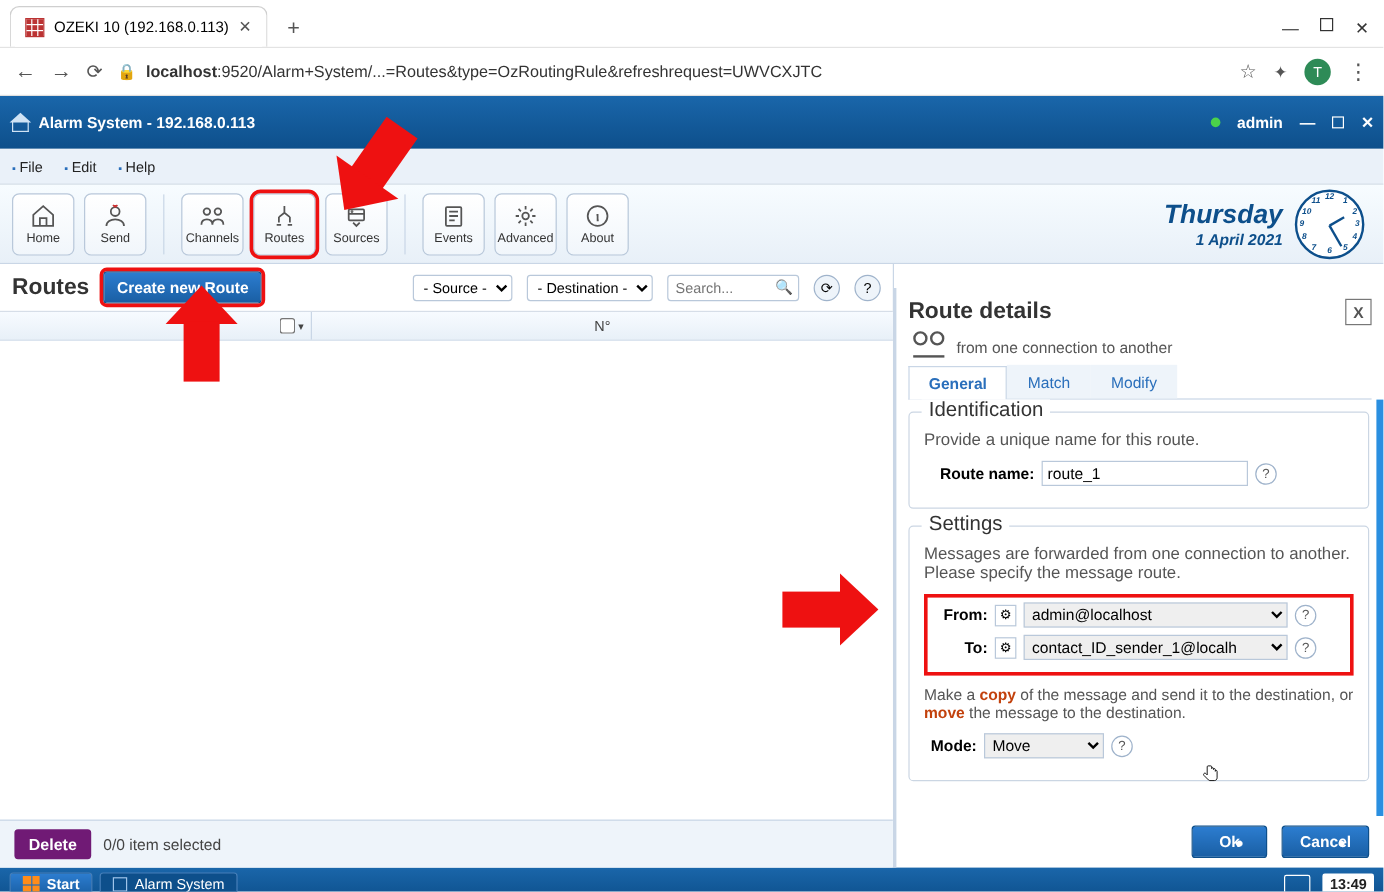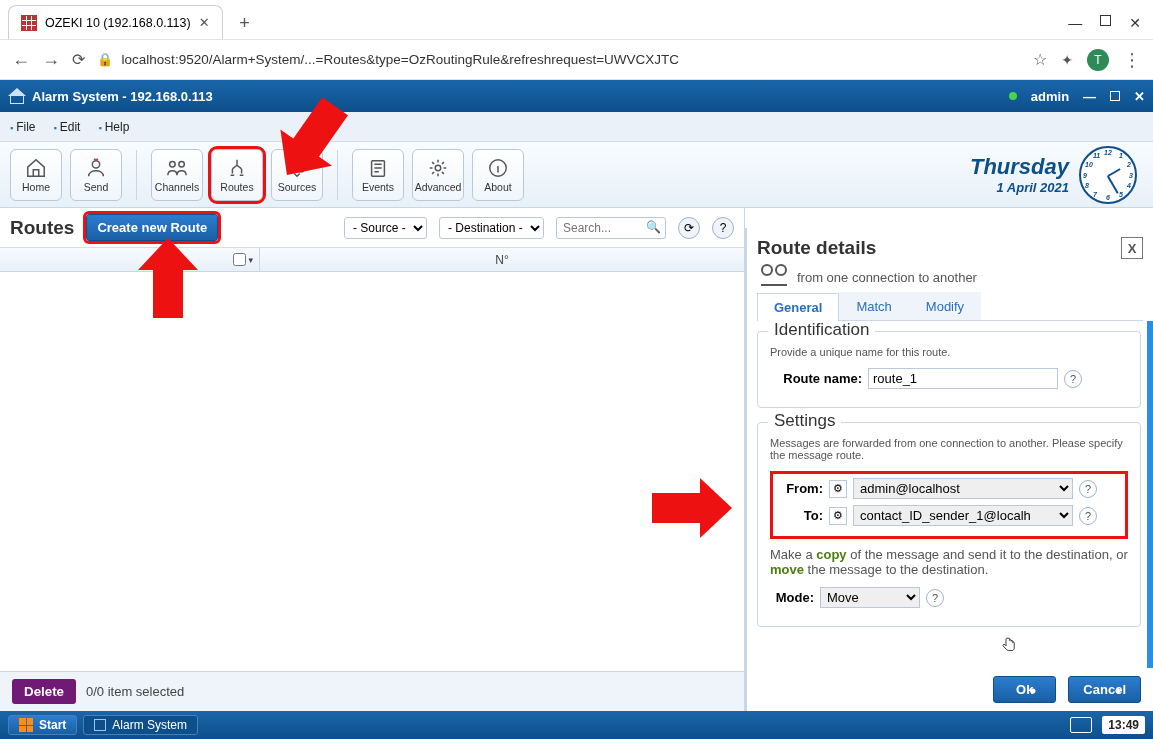--- a/index.html
+++ b/index.html
@@ -13,29 +13,29 @@
 .tab .close-x{color:#555;font-size:13px;}
 .newtab { width:28px;height:28px;display:flex;align-items:center;justify-content:center;font-size:18px;color:#555;margin:0 8px 2px 8px; }
 .win-controls{margin-left:auto;display:flex;gap:18px;padding:0 12px 8px 0;font-size:14px;color:#333;}
 .win-controls .sq{width:11px;height:11px;border:1.5px solid #333;display:inline-block;}
 
 .browser-toolbar{height:40px;display:flex;align-items:center;gap:12px;padding:0 12px;border-bottom:1px solid #e0e0e0;}
 .nav-arrow{font-size:18px;color:#555;}
 .reload{font-size:16px;color:#555;}
 .omnibox{flex:1;display:flex;align-items:center;gap:8px;font-size:13.5px;color:#333;}
 .lock{font-size:13px;color:#555;}
-.omnibox b{font-weight:400;}
+.omnibox b{font-weight:700;}
 .right-icons{display:flex;align-items:center;gap:14px;color:#555;}
 .star{font-size:16px;}
 .puzzle{font-size:14px;}
 .avatar-circle{width:22px;height:22px;border-radius:50%;background:#2e8b57;color:#fff;font-size:12px;display:flex;align-items:center;justify-content:center;}
 .kebab{font-size:18px;}
 
 
-.app-titlebar{height:32px;background:linear-gradient(#1a66aa,#0d4f8b);color:#fff;display:flex;align-items:center;padding:0 8px;font-size:13px;font-weight:bold;}
+.app-titlebar{height:44px;background:linear-gradient(#1a66aa,#0d4f8b);color:#fff;display:flex;align-items:center;padding:0 8px;font-size:13px;font-weight:bold;}
 .app-titlebar .home-icon{width:18px;height:16px;margin-right:6px;position:relative;}
 .app-titlebar .home-icon::before{content:"";position:absolute;left:2px;right:2px;bottom:0;height:8px;border:1.2px solid #cfe3f5;border-top:none;}
 .app-titlebar .home-icon::after{content:"";position:absolute;left:0;right:0;top:0;height:0;border-left:9px solid transparent;border-right:9px solid transparent;border-bottom:8px solid #cfe3f5;}
 .app-titlebar .title-right{margin-left:auto;display:flex;align-items:center;gap:14px;}
 .app-titlebar .dot{width:8px;height:8px;border-radius:50%;background:#4bd24b;}
 .app-titlebar .win-sym{font-size:13px;}
 .app-titlebar .sq{width:10px;height:10px;border:1.5px solid #fff;display:inline-block;}
 
 
 .menubar{height:30px;background:#eaf1f9;border-bottom:1px solid #d3dbe5;display:flex;align-items:center;gap:18px;padding:0 10px;font-size:12px;color:#222;}
@@ -91,32 +91,32 @@
 .rd-sub-icon::before,.rd-sub-icon::after{content:"";position:absolute;top:-4px;width:8px;height:8px;border:2px solid #555;border-radius:50%;background:#fff;}
 .rd-sub-icon::before{left:0;} .rd-sub-icon::after{right:0;}
 
 .tabs{display:flex;border-bottom:1px solid #c9d6e6;margin:0 10px;}
 .tab-btn{padding:6px 16px;font-size:13px;color:#2a6fbb;border:1px solid transparent;border-bottom:none;background:#eef4fa;}
 .tab-btn.active{background:#fff;border-color:#c9d6e6;font-weight:bold;position:relative;top:1px;}
 
 .panel-scroll{flex:1;overflow:auto;padding:10px 6px 10px 10px;border-right:6px solid #2a8fe0;}
 .fieldset{border:1px solid #cbd6e3;border-radius:4px;padding:14px 12px 12px;margin-bottom:14px;position:relative;}
 .fieldset .legend{position:absolute;top:-12px;left:10px;background:#fff;padding:0 6px;font-size:17px;color:#333;}
-.fieldset .desc{font-size:11px;color:#555;margin-bottom:10px;}
+.fieldset .desc{font-size:14px;color:#555;margin-bottom:10px;}
 .form-row{display:flex;align-items:center;gap:6px;font-size:13px;margin-bottom:6px;}
 .form-row label{font-weight:bold;min-width:92px;text-align:right;}
 .form-row label.short{min-width:44px;}
-.form-row input[type=text]{border:1px solid #b9c8da;padding:2px 4px;font-size:13px;width:190px;}
+.form-row input[type=text]{border:1px solid #b9c8da;padding:2px 4px;font-size:13px;width:172px;}
 .form-row select{border:1px solid #b9c8da;padding:1px 2px;font-size:13px;width:220px;}
 .help{width:18px;height:18px;border:1px solid #9fb3cb;border-radius:50%;font-size:11px;display:flex;align-items:center;justify-content:center;color:#555;}
 .gear-mini{width:18px;height:18px;border:1px solid #b9c8da;display:flex;align-items:center;justify-content:center;font-size:11px;}
 .fromto-box{border:3px solid #e11;padding:4px 6px;margin-bottom:8px;}
 .fromto-box .form-row label{min-width:44px;}
 .settings-note{font-size:13px;color:#555;margin-bottom:10px;}
-.settings-note b{color:#4d7c0f;}
+.settings-note b{color:#c2410c;}
 
 .panel-footer{display:flex;justify-content:flex-end;gap:12px;padding:8px 12px;}
 .primary-btn{background:linear-gradient(#2c7dd0,#1a5fa4);color:#fff;font-weight:bold;border:1px solid #0d4f8b;border-radius:3px;padding:5px 22px;font-size:13px;position:relative;}
 .primary-btn::after{content:"";position:absolute;width:16px;height:20px;right:14px;top:6px;background:radial-gradient(circle at 50% 40%, #fff 2px, transparent 3px);}
 
 
 .taskbar{height:28px;background:linear-gradient(#1a66aa,#0d4f8b);display:flex;align-items:center;gap:6px;padding:0 8px;color:#fff;font-size:12px;}
 .tb-btn{display:flex;align-items:center;gap:6px;background:linear-gradient(#2c7dd0,#1a5fa4);border:1px solid #477fb9;border-radius:3px;padding:2px 10px;font-weight:bold;}
 .tb-btn .grid{width:14px;height:14px;display:grid;grid-template-columns:1fr 1fr;grid-template-rows:1fr 1fr;gap:1px;}
 .tb-btn .grid div{background:#ff8c1a;}

